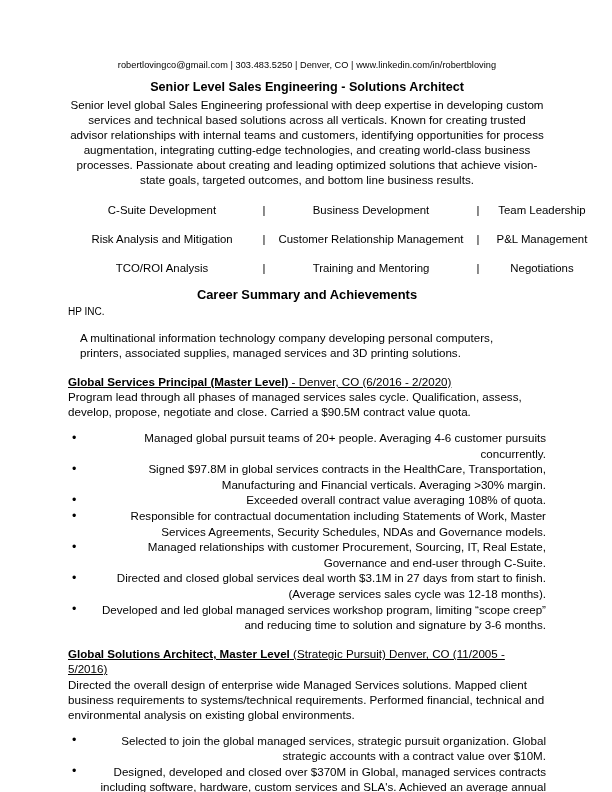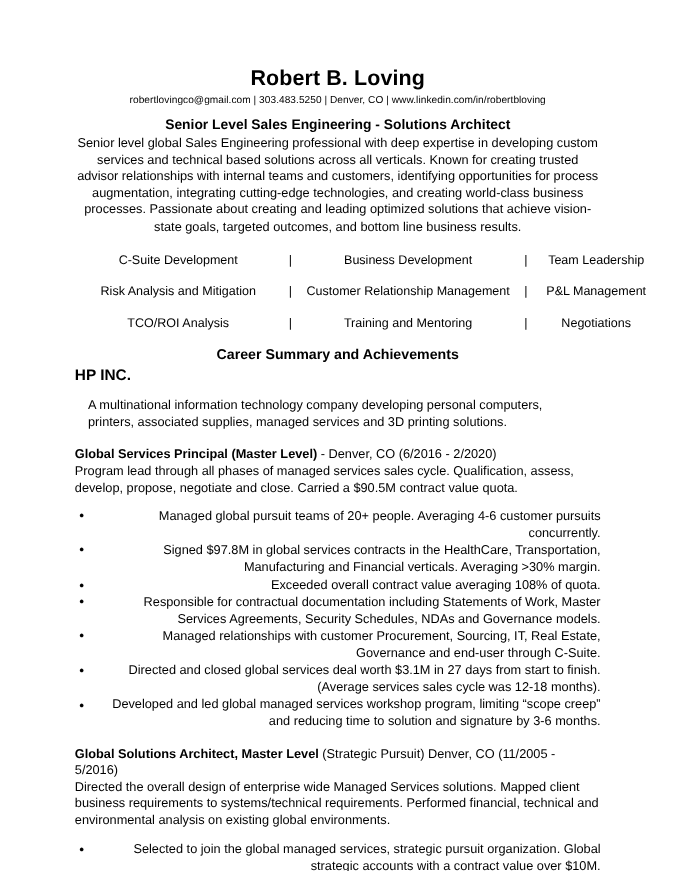--- a/index.html
+++ b/index.html
@@ -85,37 +85,38 @@
 
   
   .career-title {
     text-align: center;
     font-size: 12.9px;
     font-weight: bold;
     margin: 4px 0 2px 0;
     line-height: 1.2;
   }
   .company {
-    font-size: 14px;
-    font-weight: bold;
+    font-size: 10px;
+    font-weight: normal;
     margin: 0;
     line-height: 1.3;
   }
   .company-desc {
     font-size: 11.6px;
     line-height: 1.30;
     margin: 12px;
   }
   .job {
     margin-top: 14px;
   }
   .job-heading {
     font-size: 11.6px;
     line-height: 1.32;
     margin: 0;
+    text-decoration: underline;
   }
   .job-heading .bold { font-weight: bold; }
   .job-desc {
     font-size: 11.6px;
     line-height: 1.30;
     margin: 0;
   }
   ul.bullets {
     list-style: none;
     margin: 11px 0 0 0;
@@ -136,21 +137,20 @@
     top: -0.5px;
     font-size: 12.5px;
     line-height: 1.32;
   }
 </style>
 </head>
 <body>
 
 <div class="page">
 
-  <h1 class="name">Robert B. Loving</h1>
 
   <div class="contact">robertlovingco@gmail.com | 303.483.5250 | Denver, CO | www.linkedin.com/in/robertbloving</div>
 
   <div class="section-title">Senior Level Sales Engineering - Solutions Architect</div>
 
   <p class="summary">Senior level global Sales Engineering professional with deep expertise in developing custom services and technical based solutions across all verticals. Known for creating trusted advisor relationships with internal teams and customers, identifying opportunities for process augmentation, integrating cutting-edge technologies, and creating world-class business processes. Passionate about creating and leading optimized solutions that achieve vision-state goals, targeted outcomes, and bottom line business results.</p>
 
   <table class="skills">
     <tbody>
       <tr>

